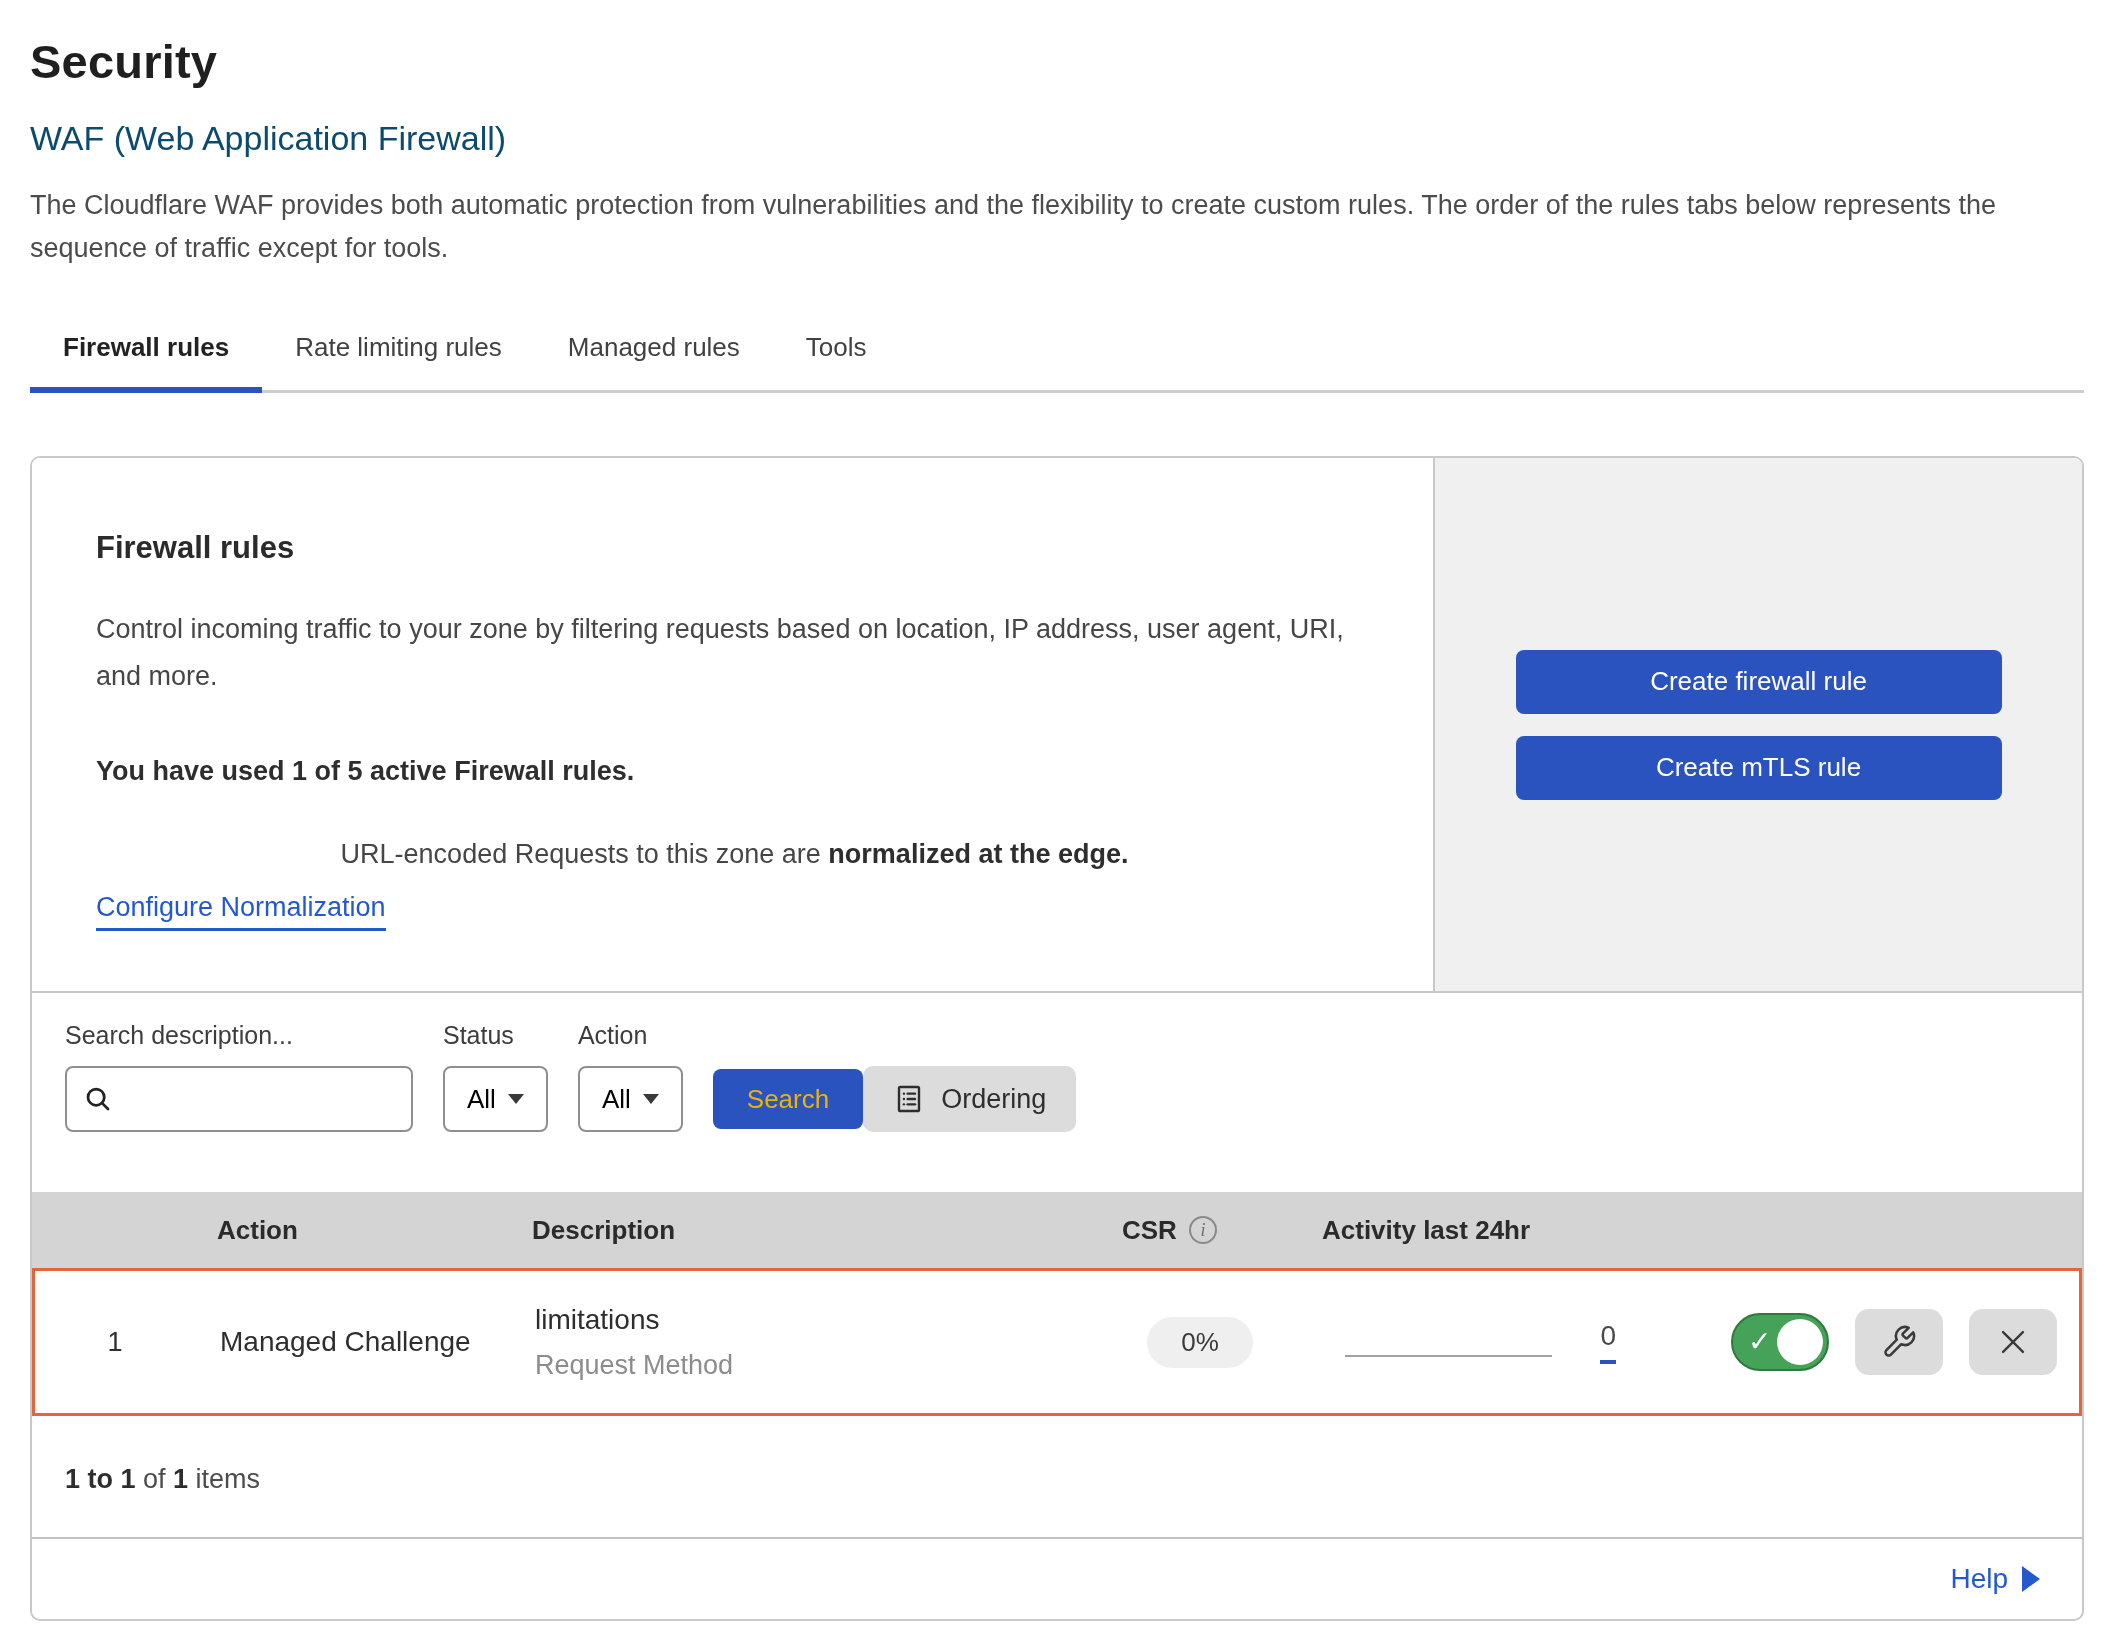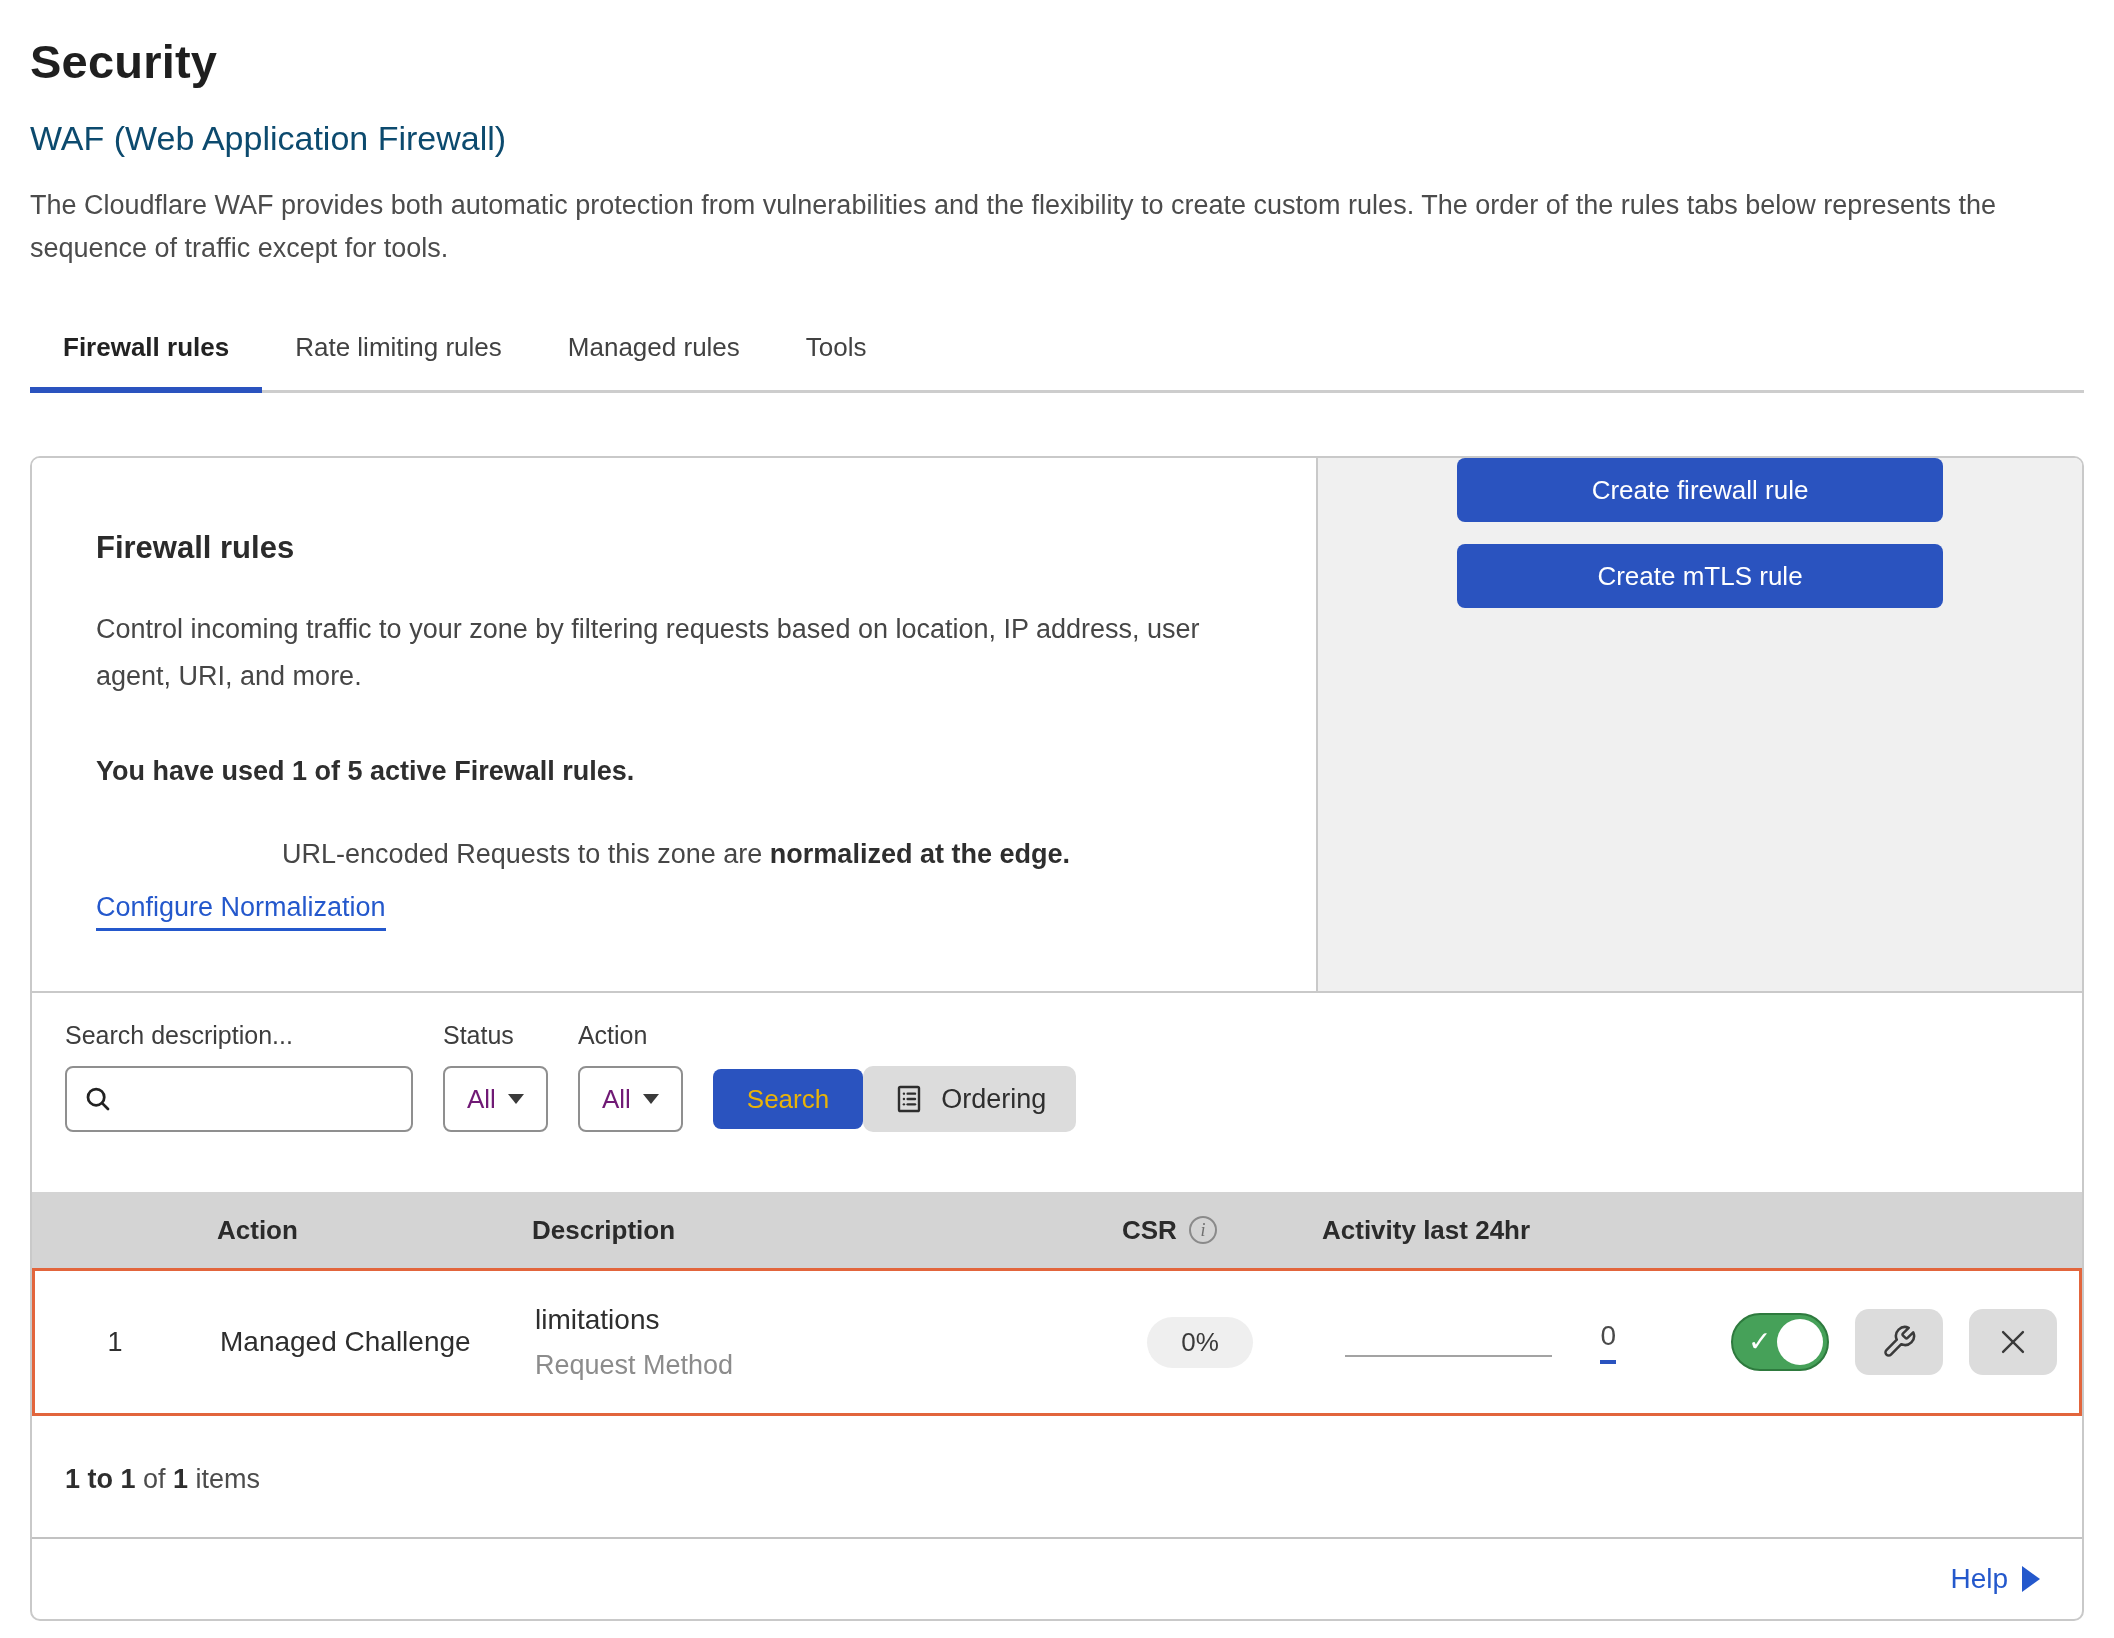--- a/index.html
+++ b/index.html
@@ -41,22 +41,22 @@
 
   
   .card{
     margin-top:63px;width:2054px;
     border:2px solid var(--border-gray);border-radius:10px;
     overflow:hidden;background:#fff;
   }
   .card-top{display:flex;border-bottom:2px solid var(--border-gray);}
   .card-top-left{flex:1;padding:72px 60px 60px 64px;background:#fff;}
   .card-top-right{
-    width:766px;background:var(--panel-gray);border-left:2px solid var(--border-gray);
-    display:flex;flex-direction:column;justify-content:flex-start;align-items:center;gap:22px;
+    width:649px;background:var(--panel-gray);border-left:2px solid var(--border-gray);
+    display:flex;flex-direction:column;justify-content:center;align-items:center;gap:22px;
   }
   .panel-heading{font-size:31px;font-weight:700;color:#2b2b2b;}
   .panel-desc{font-size:27px;line-height:47px;color:#464646;margin-top:40px;max-width:1300px;}
   .panel-usage{font-size:27px;font-weight:700;color:#2e2e2e;margin-top:56px;}
   .panel-norm{font-size:27px;color:#464646;margin-top:52px;text-align:center;}
   .panel-norm b{color:#2e2e2e;}
   .panel-link{
     display:inline-block;font-size:27px;color:var(--link-blue);margin-top:22px;
     border-bottom:3px solid var(--link-blue);padding-bottom:5px;cursor:pointer;
   }
@@ -75,21 +75,21 @@
     width:348px;height:66px;border:2px solid #8f8f8f;border-radius:8px;
     display:flex;align-items:center;padding:0 16px;background:#fff;
   }
   .search-box input{
     border:none;outline:none;flex:1;font-size:25px;font-family:inherit;color:#333;
     margin-left:10px;background:transparent;
   }
   .select-box{
     height:66px;border:2px solid #8f8f8f;border-radius:8px;background:#fff;
     display:flex;align-items:center;justify-content:center;gap:12px;
-    padding:0 22px;font-size:26px;color:#701a75;cursor:pointer;
+    padding:0 22px;font-size:26px;color:#000000;cursor:pointer;
   }
   .caret{width:0;height:0;border-left:8px solid transparent;border-right:8px solid transparent;border-top:10px solid #3a3a3a;}
   .search-btn{
     height:60px;margin-bottom:3px;padding:0 34px;border:none;border-radius:8px;
     background:var(--accent-blue);color:#eab308;font-size:26px;font-family:inherit;cursor:pointer;
   }
   .ordering-btn{
     height:66px;padding:0 30px;border:none;border-radius:10px;background:var(--btn-gray);
     color:#2e2e2e;font-size:27px;font-family:inherit;cursor:pointer;
     display:flex;align-items:center;gap:16px;

